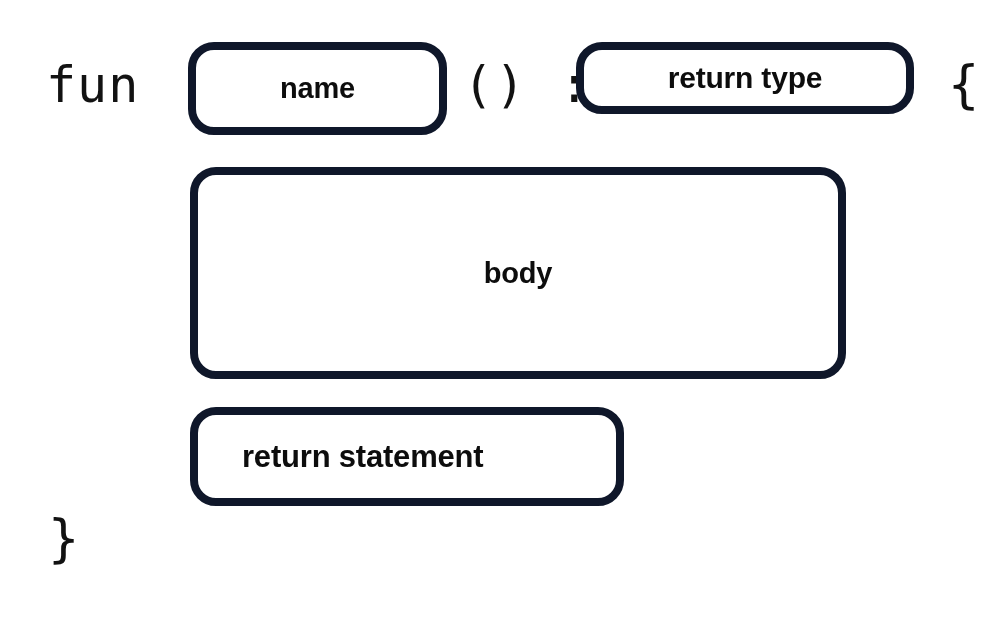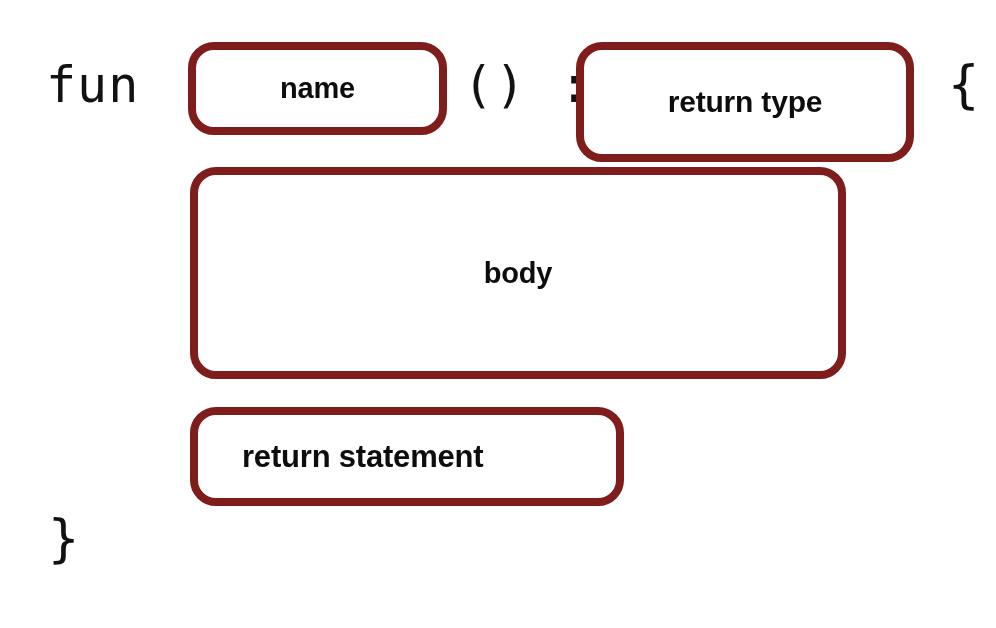--- a/index.html
+++ b/index.html
@@ -57,21 +57,21 @@
     left: 48px;
     top: 512px;
     font-size: 52px;
   }
 
   
   .slot {
     position: absolute;
     box-sizing: border-box;
     background: #ffffff;
-    border: 8px solid #7f1d1d;
+    border: 8px solid #0f172a;
     border-radius: 26px;
     display: flex;
     align-items: center;
     justify-content: center;
   }
 
   .slot-label {
     font-family: "Liberation Sans", sans-serif;
     font-weight: 700;
     font-size: 29px;
@@ -84,21 +84,21 @@
     left: 188px;
     top: 42px;
     width: 259px;
     height: 93px;
   }
 
   .slot-rettype {
     left: 576px;
     top: 42px;
     width: 338px;
-    height: 120px;
+    height: 72px;
   }
 
   .slot-body {
     left: 190px;
     top: 167px;
     width: 656px;
     height: 212px;
   }
 
   .slot-return {

